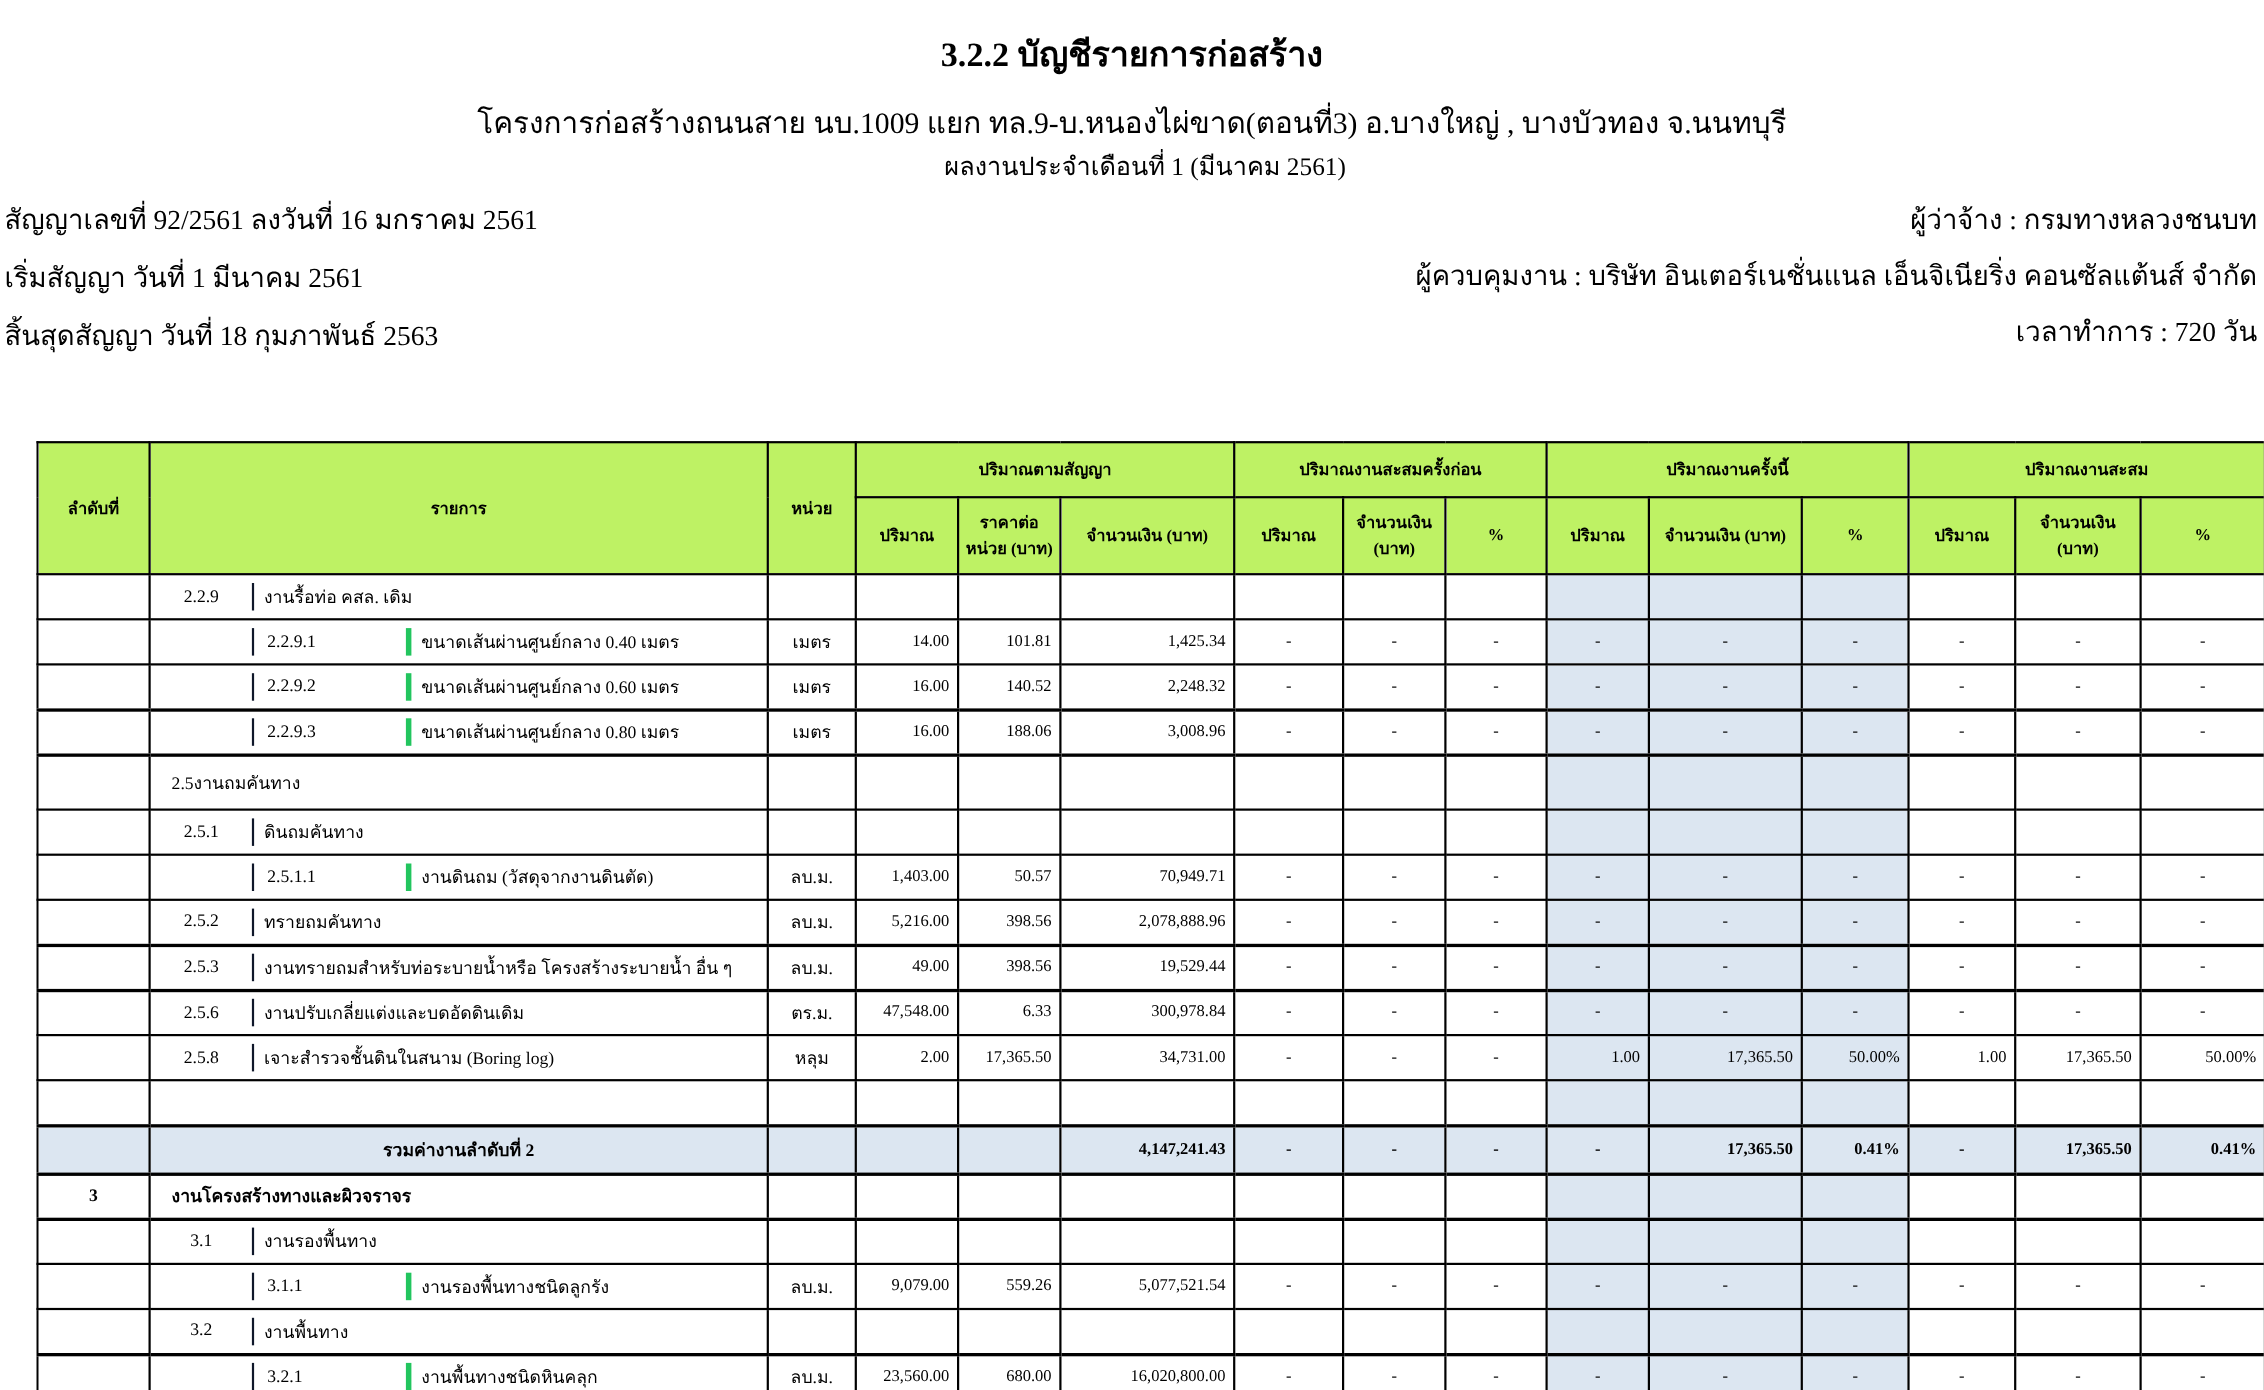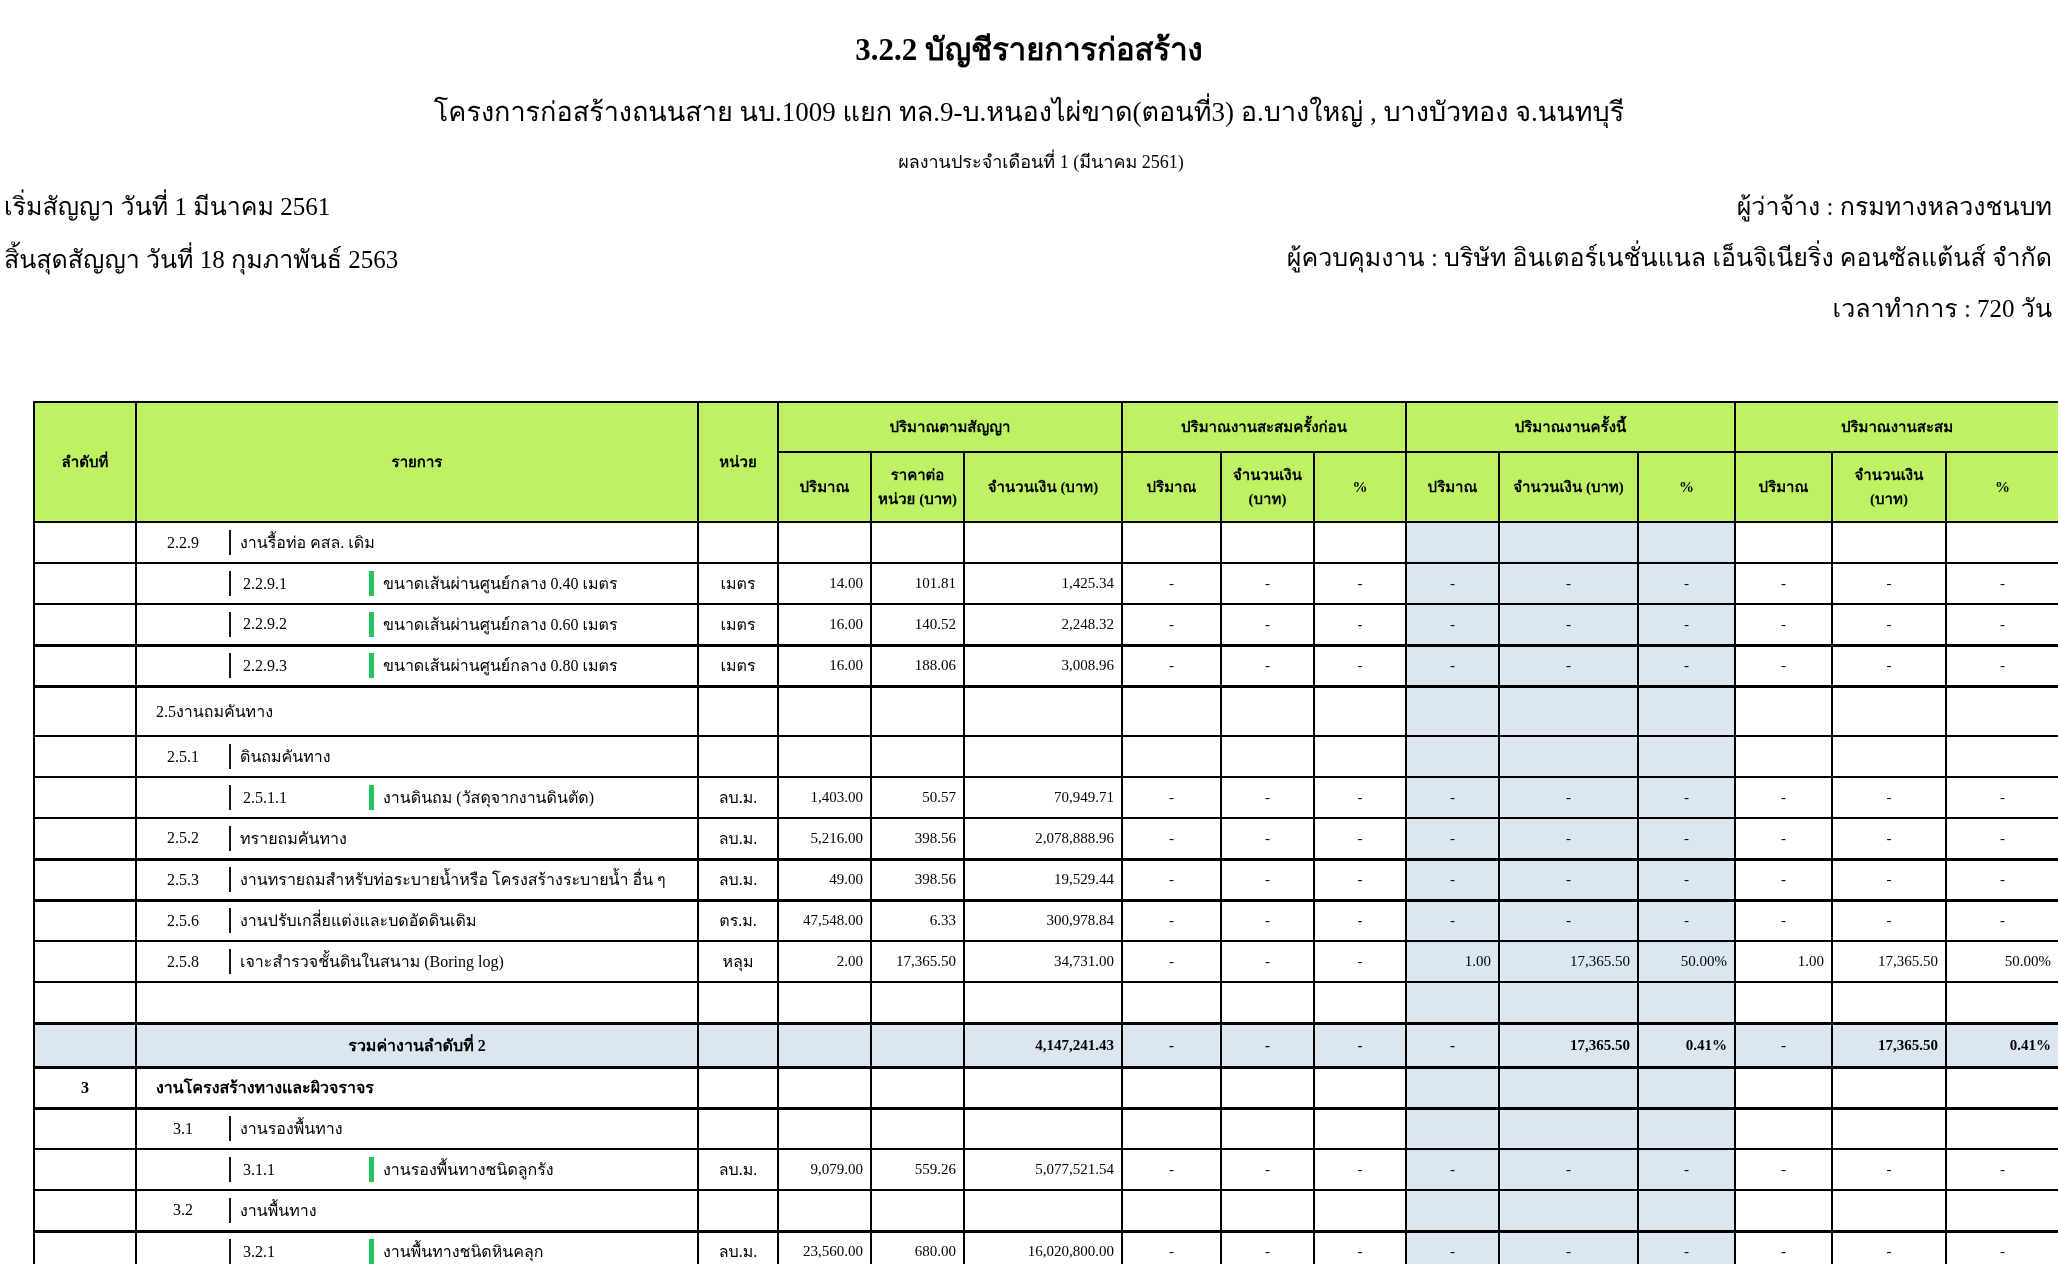--- a/index.html
+++ b/index.html
@@ -2,21 +2,21 @@
 <html><head>
 <meta charset="utf-8">
 <style>
   html,body{margin:0;padding:0;background:#fff;color:#000;}
   body{width:2058px;height:1264px;overflow:hidden;font-family:"Liberation Serif",serif;}
   .page{position:relative;width:2058px;height:1264px;}
 
   .titles{text-align:center;padding-top:24px;}
   .title{font-size:31px;font-weight:bold;}
   .subtitle{font-size:27px;margin-top:16px;}
-  .period{font-size:18px;margin-top:14px;padding-left:24px;}
+  .period{font-size:23px;padding-left:24px;}
 
   .info{display:flex;justify-content:space-between;padding:10px 6px 0 4px;font-size:25px;}
   .info-left div{margin-bottom:13px;}
   .info-right{text-align:right;}
   .info-right div{margin-bottom:11px;}
 
   .tablewrap{position:absolute;top:401px;left:33px;right:0;bottom:0;overflow:hidden;}
   table{border-collapse:collapse;table-layout:fixed;width:2025px;}
   th,td{border:2px solid #000;padding:0;overflow:hidden;vertical-align:middle;box-sizing:border-box;}
   thead th{background:#bef264;font-weight:bold;font-size:15px;text-align:center;}
@@ -45,20 +45,21 @@
 <div class="page">
 
   <div class="titles">
     <div class="title">3.2.2 บัญชีรายการก่อสร้าง</div>
     <div class="subtitle">โครงการก่อสร้างถนนสาย นบ.1009 แยก ทล.9-บ.หนองไผ่ขาด(ตอนที่3) อ.บางใหญ่ , บางบัวทอง จ.นนทบุรี</div>
     <div class="period">ผลงานประจำเดือนที่ 1 (มีนาคม 2561)</div>
   </div>
 
   <div class="info">
     <div class="info-left">
+      <div>สัญญาเลขที่ 92/2561 ลงวันที่ 16 มกราคม 2561</div>
       <div>เริ่มสัญญา  วันที่ 1 มีนาคม 2561</div>
       <div>สิ้นสุดสัญญา  วันที่ 18 กุมภาพันธ์ 2563</div>
     </div>
     <div class="info-right">
       <div>ผู้ว่าจ้าง : กรมทางหลวงชนบท</div>
       <div>ผู้ควบคุมงาน : บริษัท อินเตอร์เนชั่นแนล เอ็นจิเนียริ่ง คอนซัลแต้นส์ จำกัด</div>
       <div>เวลาทำการ : 720 วัน</div>
     </div>
   </div>
 

